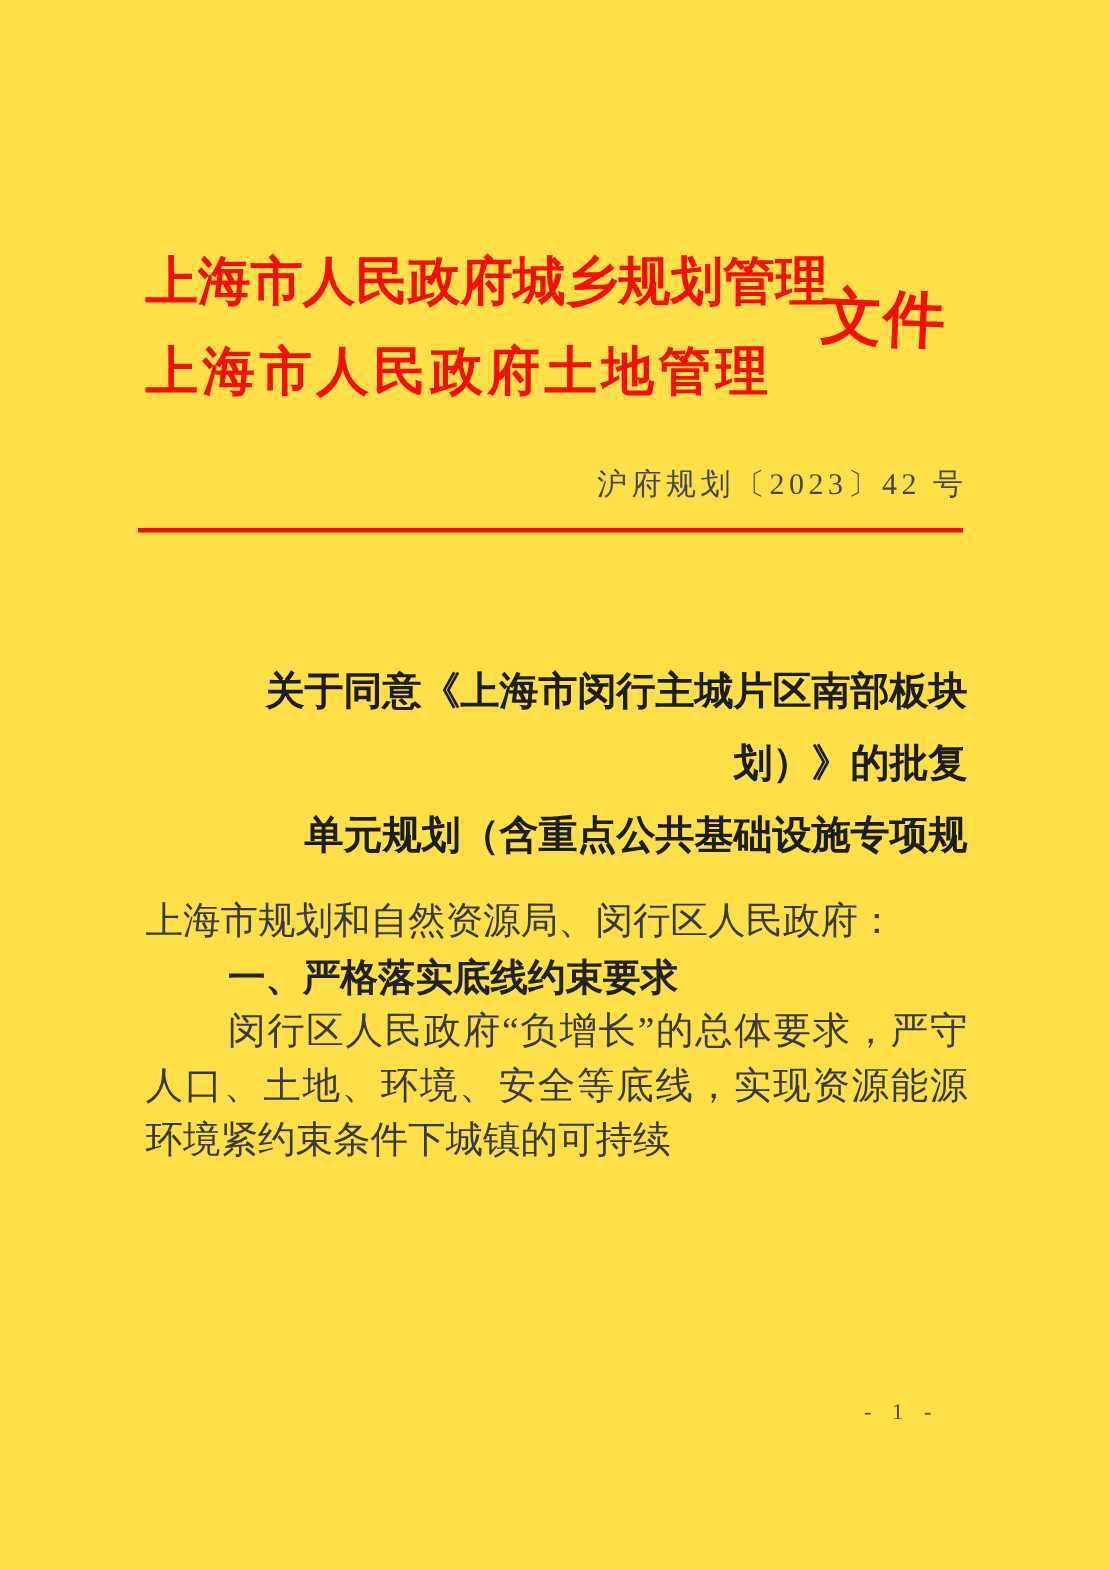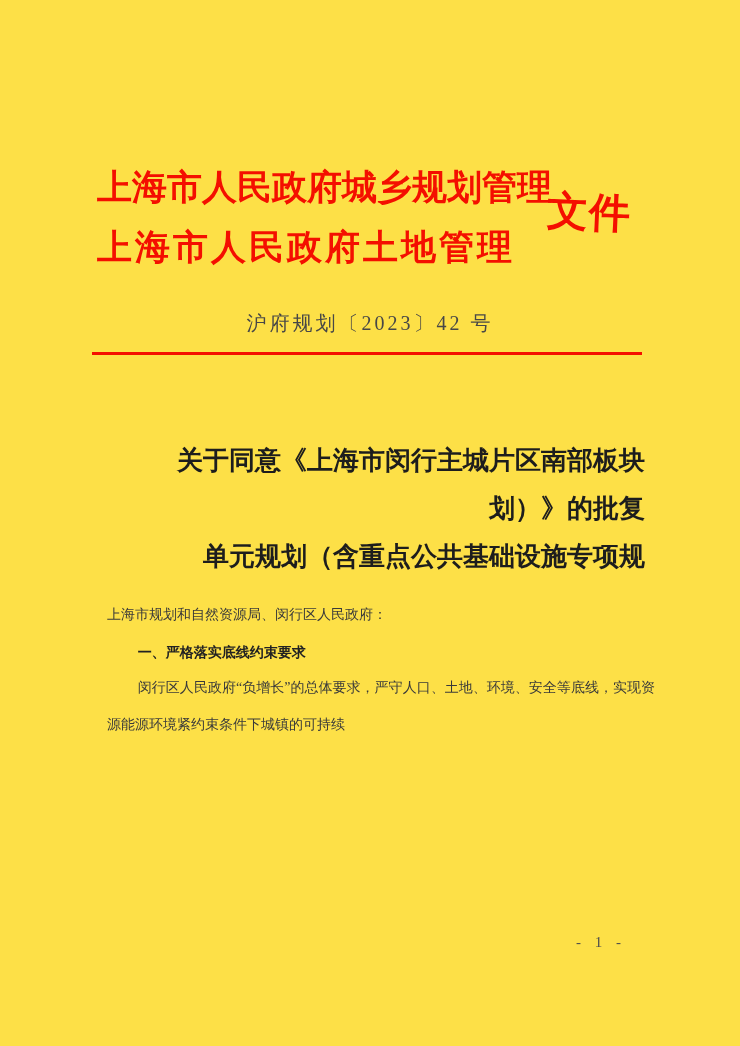--- a/index.html
+++ b/index.html
@@ -43,21 +43,21 @@
     letter-spacing: 1px;
     transform: rotate(2.5deg);
     font-family: "Liberation Serif", "DejaVu Serif", serif;
   }
   
   .doc-number {
     position: absolute;
     left: 95px;
     top: 309px;
     width: 550px;
-    text-align: center;
+    text-align: right;
     font-size: 20px;
     line-height: 28px;
     letter-spacing: 3px;
     color: #474747;
     font-family: "Liberation Serif", "DejaVu Serif", serif;
   }
   
   .red-rule {
     position: absolute;
     left: 92px;
@@ -78,26 +78,25 @@
     font-weight: bold;
     color: #1d1d1d;
     font-family: "Liberation Serif", "DejaVu Serif", serif;
   }
   
   .doc-body {
     position: absolute;
     left: 97px;
     top: 597px;
     width: 548px;
-    font-size: 14px;
+    font-size: 25px;
     line-height: 36.5px;
     color: #3a3a3a;
     text-align: justify;
     font-family: "Liberation Serif", "DejaVu Serif", serif;
-    margin-left: 10px;
   }
   .doc-body p {
     margin: 0;
   }
   .doc-body p.indent {
     text-indent: 2.2em;
   }
   .doc-body p.section-heading {
     font-weight: bold;
     color: #222222;

